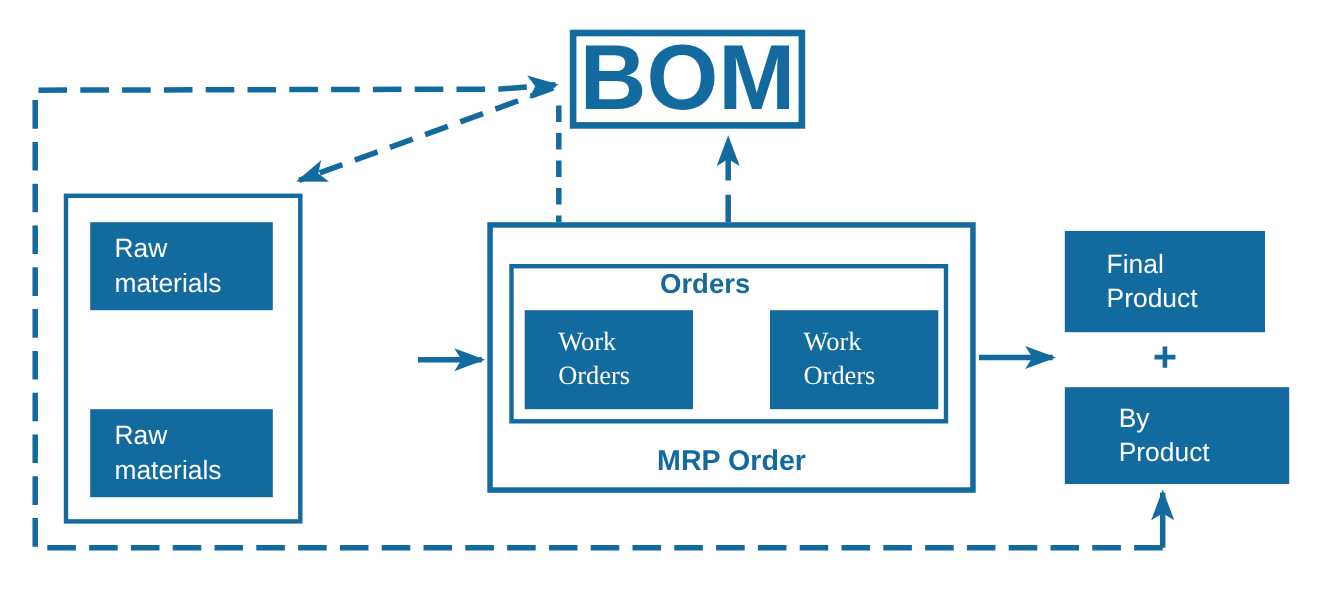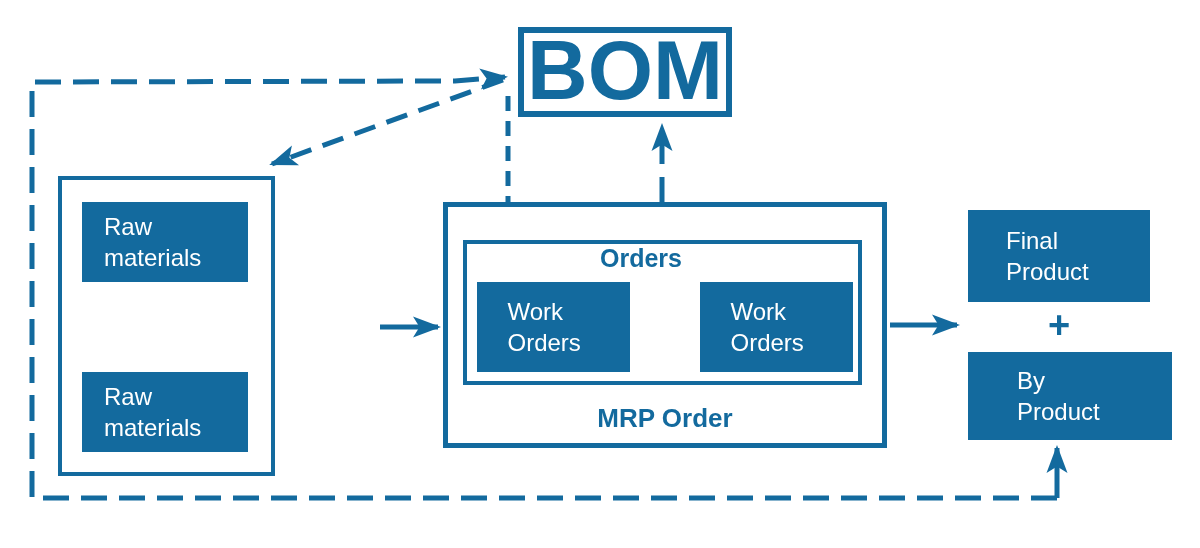--- a/index.html
+++ b/index.html
@@ -57,21 +57,21 @@
   .left-group { left: 58px; top: 176px; width: 217px; height: 300px; }
   .raw-1 { left: 82px;  top: 202px; width: 166px; height: 80px; }
   .raw-2 { left: 82px;  top: 372px; width: 166px; height: 80px; }
   .raw-1 .txt, .raw-2 .txt { width: 122px; }
 
   .mrp-box { left: 443px; top: 202px; width: 444px; height: 246px; border-width: 5px; }
   .routing-box { left: 463px; top: 240px; width: 399px; height: 145px; }
 
   .wo-1 { left: 477px; top: 282px; width: 153px; height: 90px; }
   .wo-2 { left: 700px; top: 282px; width: 153px; height: 90px; }
-  .wo-1 .txt, .wo-2 .txt { width: 92px; }
+  .wo-1 .txt, .wo-2 .txt { width: 92px; font-family: Liberation Serif, serif; }
 
   .diagram-label {
     position: absolute;
     color: var(--primary);
     font-weight: bold;
   }
   .routing-label { left: 600px; top: 244px; font-size: 25px; }
   .mrp-label {
     left: 443px; top: 403px; width: 444px;
     text-align: center; font-size: 26px;

